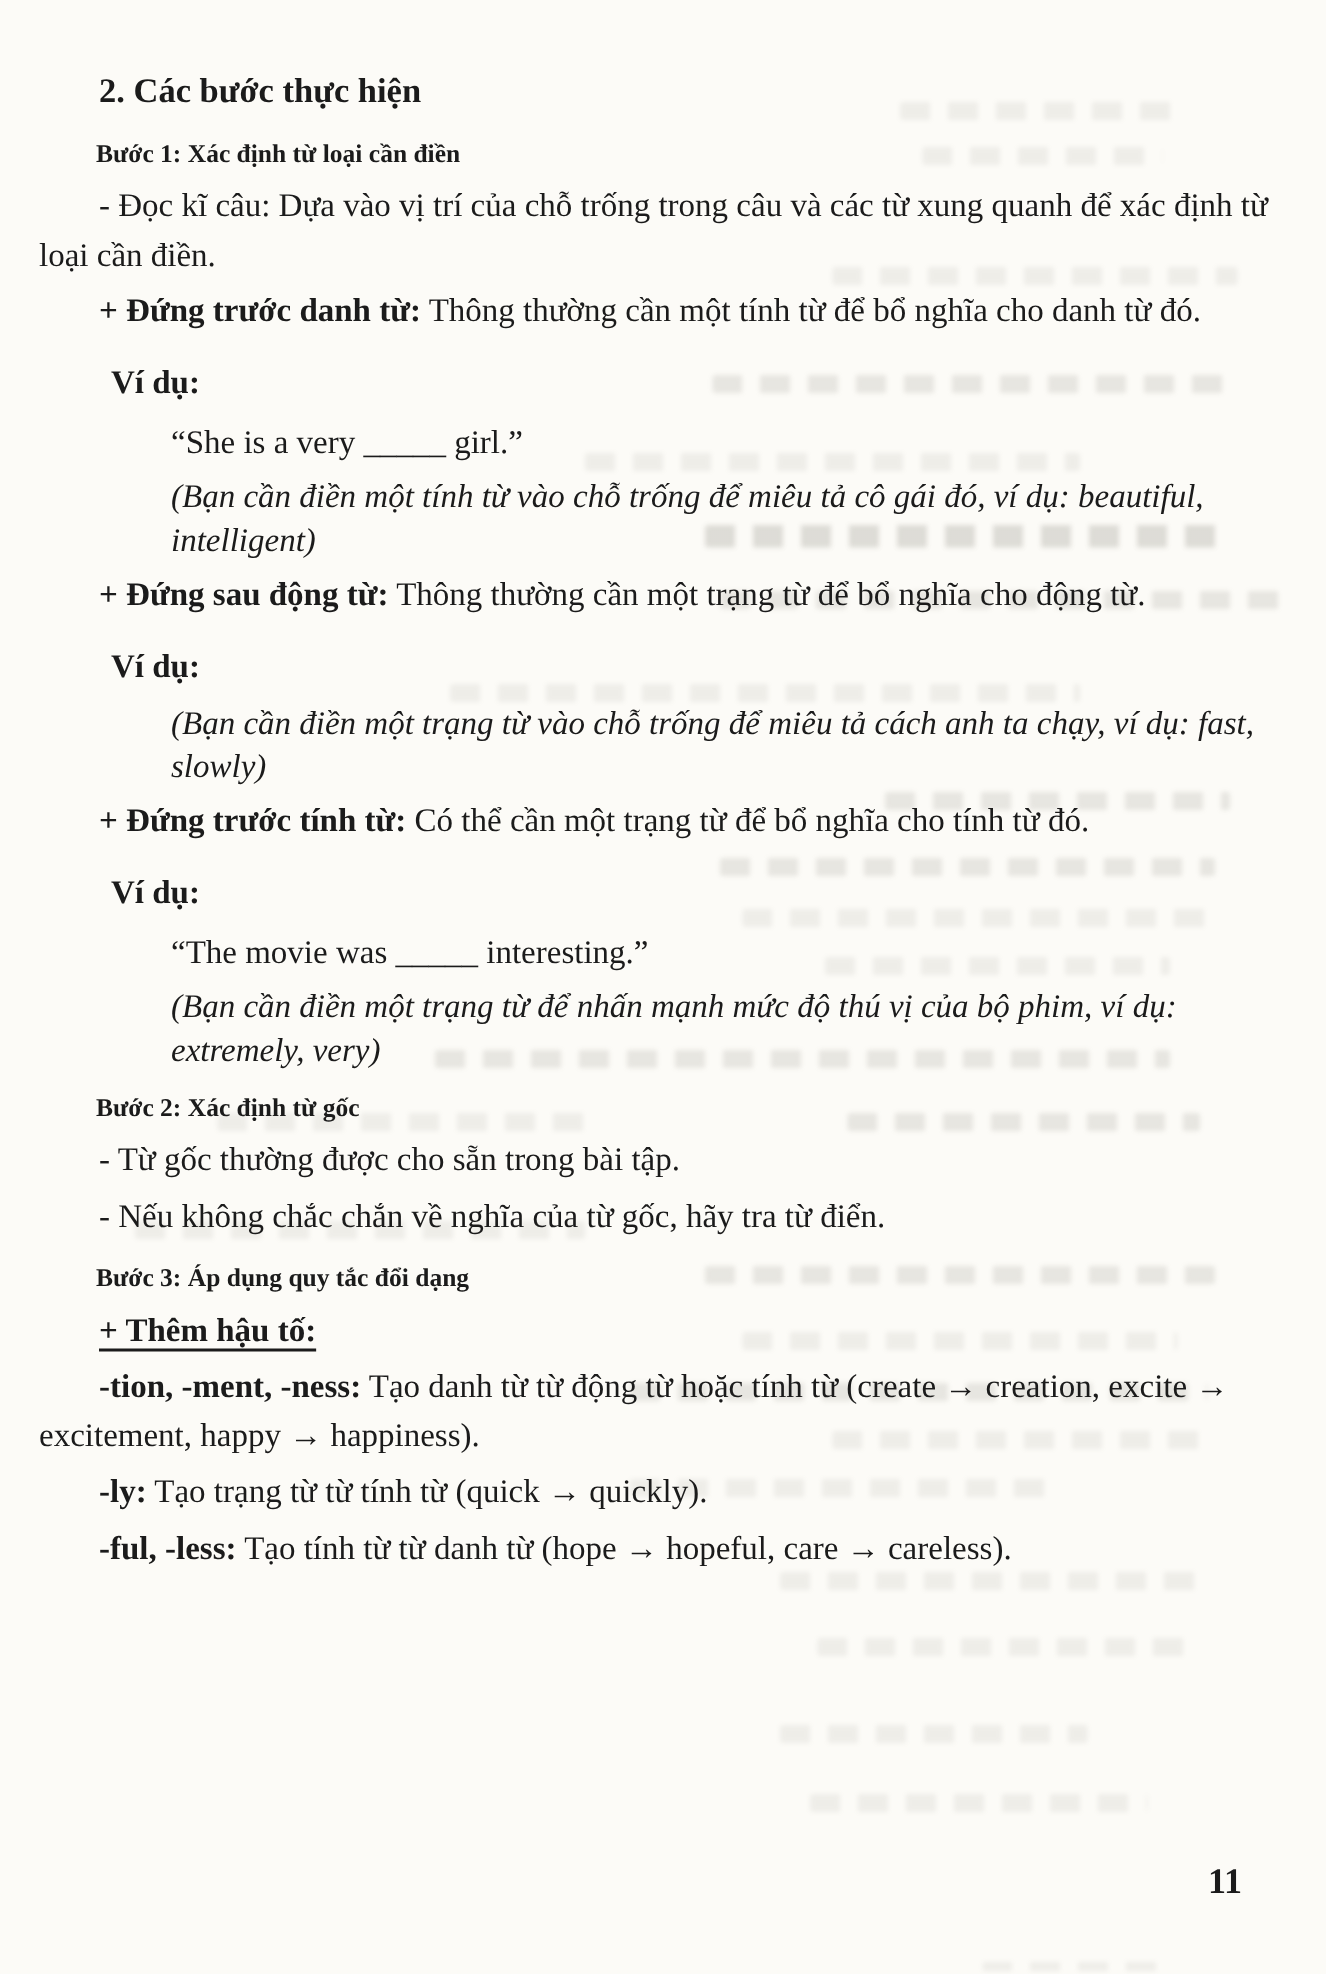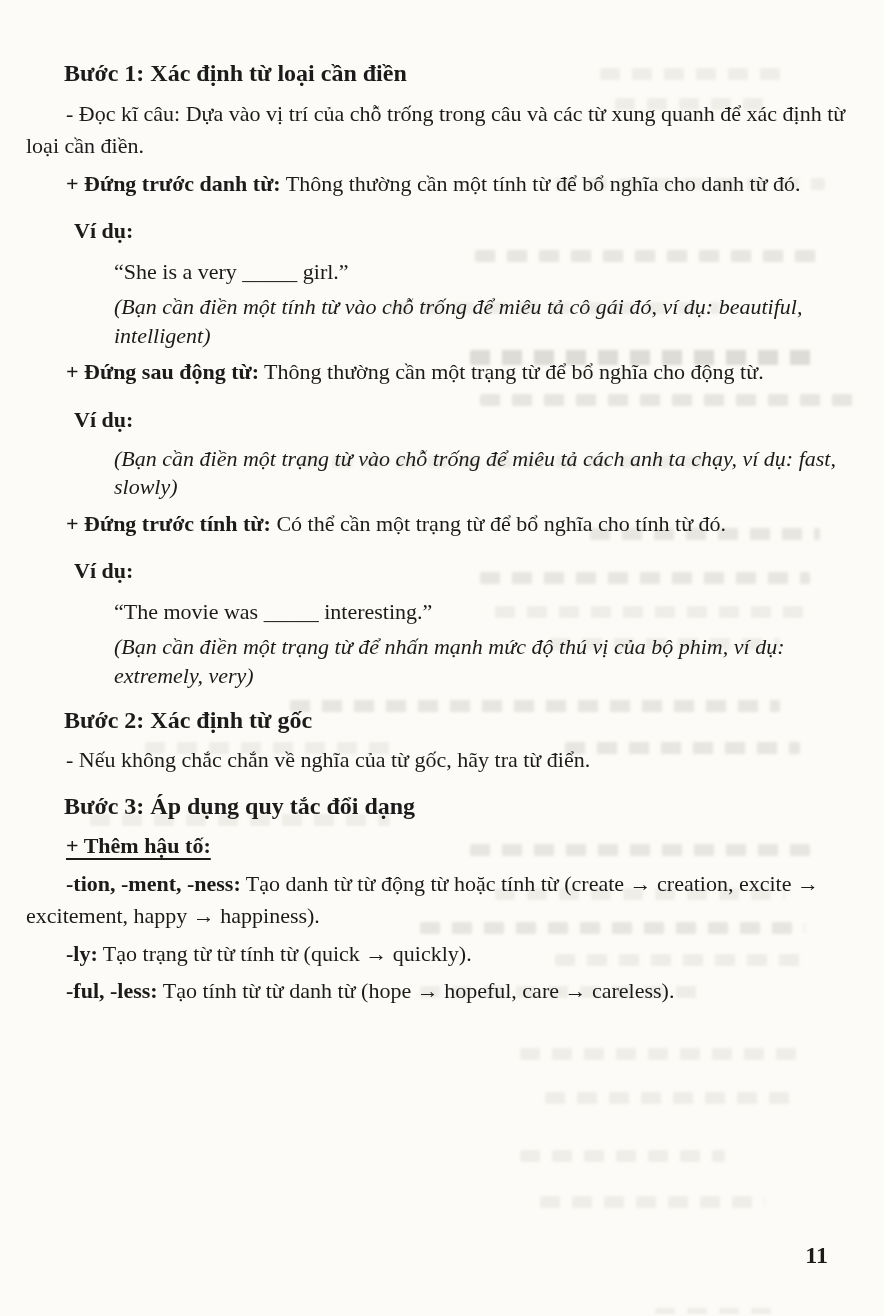--- a/index.html
+++ b/index.html
@@ -15,21 +15,21 @@
     box-sizing: border-box;
     padding: 44px 30px 0 26px;
     overflow: hidden;
   }
   .content { position: relative; z-index: 2; }
   .para { margin: 5px 0; text-indent: 40px; }
   .heading {
     font-weight: bold;
     margin: 12px 0 6px 0;
     padding-left: 38px;
-    font-size: 24px;
+    font-size: 17px;
   }
   .section-title {
     font-weight: bold;
     margin: 0 0 10px 0;
     padding-left: 40px;
     font-size: 23px;
   }
   .lbl { font-weight: bold; }
   .vidu {
     font-weight: bold;
@@ -95,40 +95,42 @@
   <div class="bleed faint" style="left:555px; top:954px; width:245px;"></div>
   <div class="bleed faint" style="left:420px; top:986px; width:285px;"></div>
   <div class="bleed faint" style="left:520px; top:1048px; width:280px;"></div>
   <div class="bleed faint" style="left:545px; top:1092px; width:255px;"></div>
   <div class="bleed faint" style="left:520px; top:1150px; width:205px;"></div>
   <div class="bleed faint" style="left:540px; top:1196px; width:225px;"></div>
   <div class="bleed faint" style="left:655px; top:1308px; width:125px; height:6px;"></div>
 
   <div class="content">
 
+    <div class="section-title">2. Các bước thực hiện</div>
 
     <div class="heading">Bước 1: Xác định từ loại cần điền</div>
 
     <p class="para">- Đọc kĩ câu: Dựa vào vị trí của chỗ trống trong câu và các từ xung quanh để xác định từ loại cần điền.</p>
 
     <p class="para"><b class="lbl">+ Đứng trước danh từ:</b><span> Thông thường cần một tính từ để bổ nghĩa cho danh từ đó.</span></p>
     <p class="vidu">Ví dụ:</p>
     <p class="sentence">“She is a very _____ girl.”</p>
     <p class="explain">(Bạn cần điền một tính từ vào chỗ trống để miêu tả cô gái đó, ví dụ: beautiful, intelligent)</p>
 
     <p class="para"><b class="lbl">+ Đứng sau động từ:</b><span> Thông thường cần một trạng từ để bổ nghĩa cho động từ.</span></p>
     <p class="vidu">Ví dụ:</p>
     <p class="explain">(Bạn cần điền một trạng từ vào chỗ trống để miêu tả cách anh ta chạy, ví dụ: fast, slowly)</p>
 
     <p class="para"><b class="lbl">+ Đứng trước tính từ:</b><span> Có thể cần một trạng từ để bổ nghĩa cho tính từ đó.</span></p>
     <p class="vidu">Ví dụ:</p>
     <p class="sentence">“The movie was _____ interesting.”</p>
     <p class="explain">(Bạn cần điền một trạng từ để nhấn mạnh mức độ thú vị của bộ phim, ví dụ: extremely, very)</p>
 
     <div class="heading">Bước 2: Xác định từ gốc</div>
+    <p class="para">- Từ gốc thường được cho sẵn trong bài tập.</p>
     <p class="para">- Nếu không chắc chắn về nghĩa của từ gốc, hãy tra từ điển.</p>
 
     <div class="heading">Bước 3: Áp dụng quy tắc đổi dạng</div>
 
     <p class="para"><b class="lbl suffix-head">+ Thêm hậu tố:</b></p>
 
     <p class="para"><b class="lbl">-tion, -ment, -ness:</b><span> Tạo danh từ từ động từ hoặc tính từ (create → creation, excite → excitement, happy → happiness).</span></p>
 
     <p class="para"><b class="lbl">-ly:</b><span> Tạo trạng từ từ tính từ (quick → quickly).</span></p>
 

